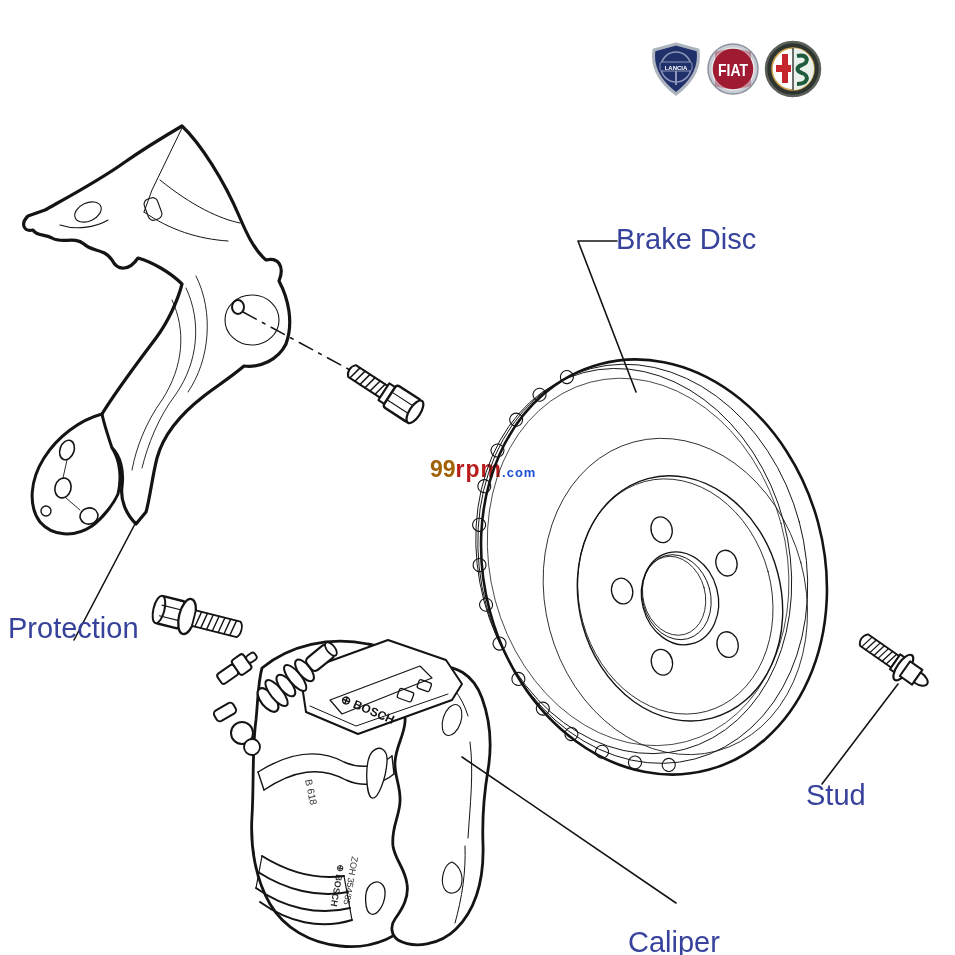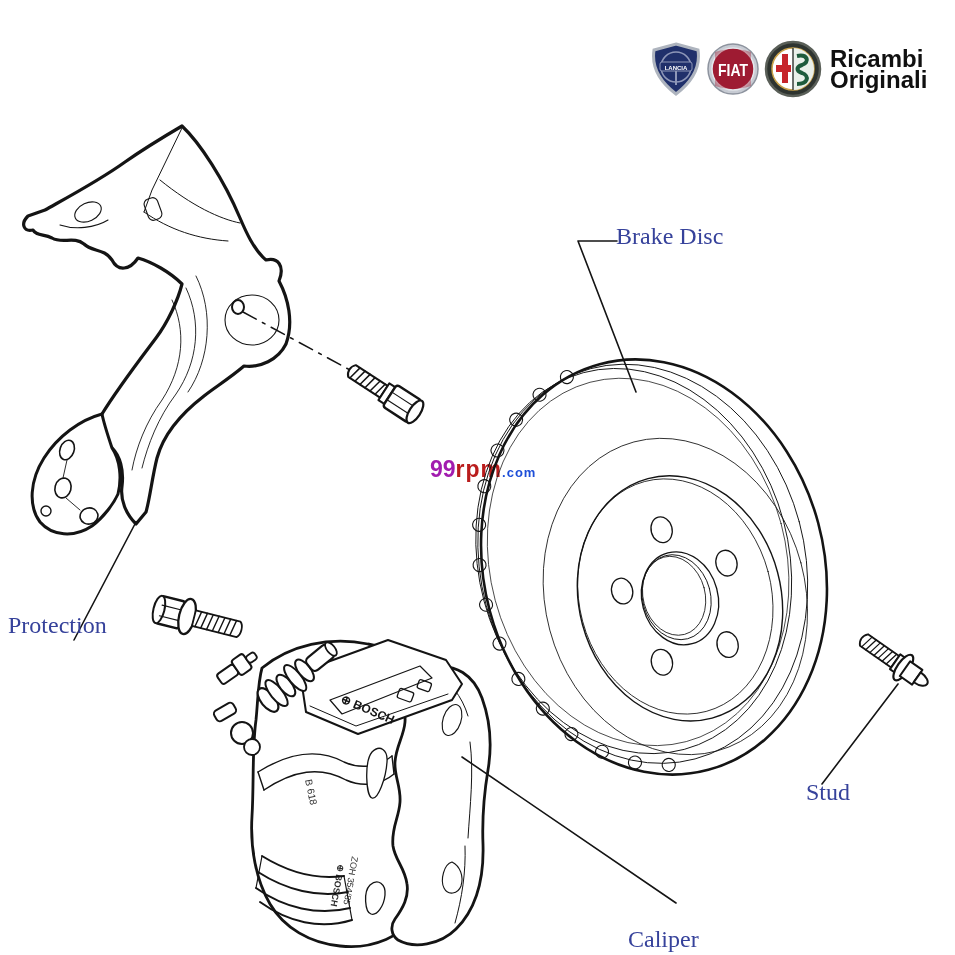--- a/index.html
+++ b/index.html
@@ -1,27 +1,27 @@
 <!DOCTYPE html>
 <html><head>
 <meta charset="utf-8">
 <style>
   html,body{margin:0;padding:0;background:#fff;}
   .stage{position:relative;width:955px;height:955px;background:#ffffff;overflow:hidden;
          font-family:"Liberation Sans",sans-serif;}
   .artwork{position:absolute;left:0;top:0;z-index:1;}
   .part-label{position:absolute;z-index:3;color:#36429B;
-              font-family:Liberation Serif, serif;font-size:24px;line-height:1.05;
+              font-family:Liberation Sans, sans-serif;font-size:29px;line-height:1.05;
               white-space:nowrap;}
   .watermark{position:absolute;left:430px;top:456px;z-index:0;font-weight:bold;
              font-size:23px;letter-spacing:0px;white-space:nowrap;}
-  .watermark .wm-light{color:#a21caf;}
+  .watermark .wm-light{color:#a16207;}
   .watermark .wm-dark{color:#b91c1c;letter-spacing:1px;}
   .watermark .wm-suffix{font-size:13px;color:#1d4ed8;letter-spacing:1px;}
-  .brandbar{position:absolute;left:650px;top:40px;z-index:3;display:flex;align-items:center;}
+  .brandbar{position:absolute;left:650px;top:40px;z-index:3;display:flex;align-items:center;text-align:right;}
   .logo{display:block;}
   .wordmark{margin-left:8px;color:#101010;font-weight:bold;font-size:24px;line-height:21px;
             font-family:"Liberation Sans",sans-serif;}
   svg text{font-family:"Liberation Sans",sans-serif;}
 </style>
 </head>
 <body>
 
 <div class="stage">
 
@@ -237,24 +237,20 @@
       <circle cx="29" cy="29" r="27" fill="#2E3430"></circle>
       <circle cx="29" cy="29" r="21" fill="#ffffff" stroke="#C9A24B" stroke-width="1.5"></circle>
       <path d="M29,8 A21,21 0 0 1 29,50 Z" fill="#EAF0EA"></path>
       <path d="M29,8 L29,50" stroke="#2E3430" stroke-width="1.4"></path>
       <rect x="12" y="25" width="15" height="7" fill="#C6252B"></rect>
       <rect x="18" y="14" width="6" height="29" fill="#C6252B"></rect>
       <path d="M33,16 C44,14 46,22 38,25 C32,27 32,31 38,33 C46,36 44,44 33,44" fill="none" stroke="#1E5B3C" stroke-width="4"></path>
       <circle cx="29" cy="29" r="27" fill="none" stroke="#5A5F58" stroke-width="2.5"></circle>
     </svg>
 
-    <div class="wordmark">
-      <div>Ricambi</div>
-      <div>Originali</div>
-    </div>
   </div>
 
   <div class="part-label" style="left:616px;top:224px;">Brake Disc</div>
   <div class="part-label" style="left:8px;top:613px;">Protection</div>
   <div class="part-label" style="left:788px;top:780px;margin-left:18px;">Stud</div>
   <div class="part-label" style="left:628px;top:903px;margin-top:24px;">Caliper</div>
 
 </div>
 
 </body></html>

